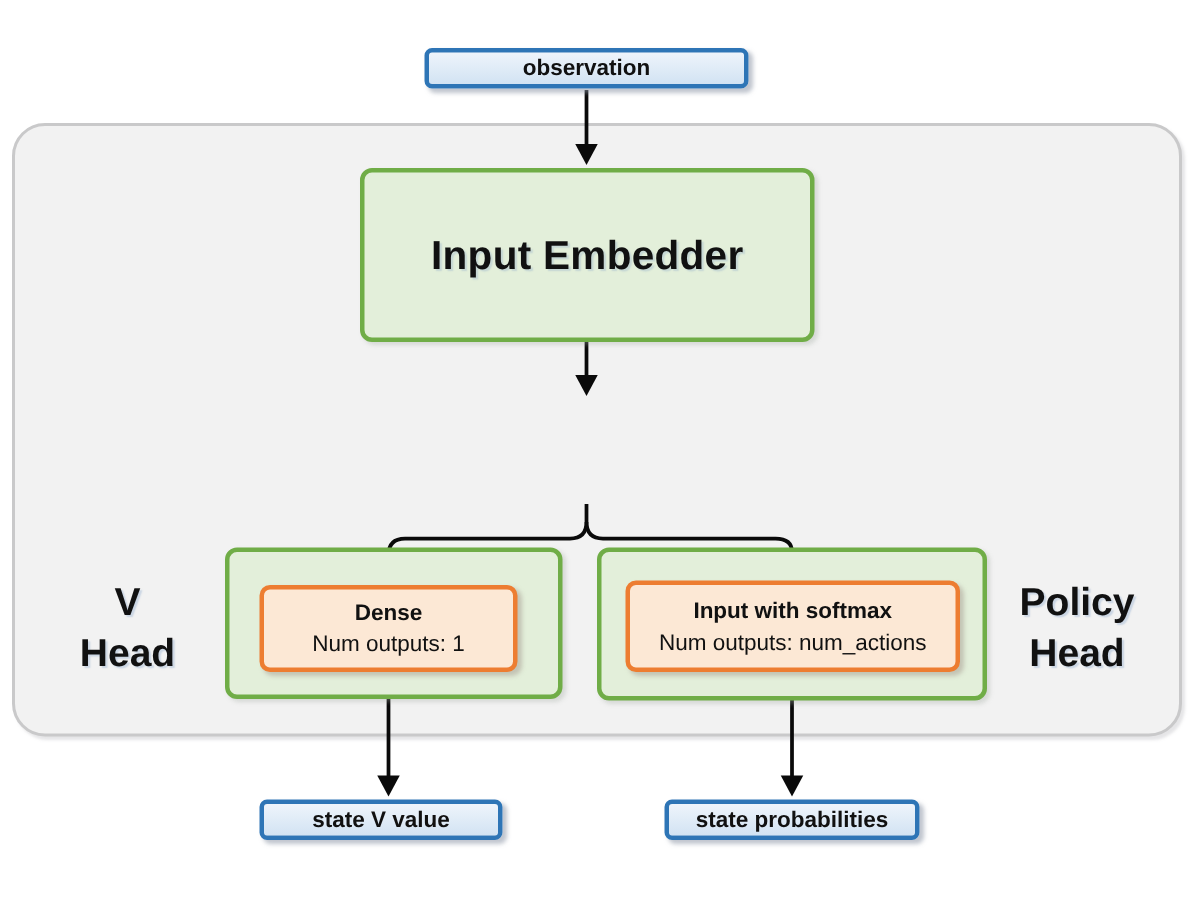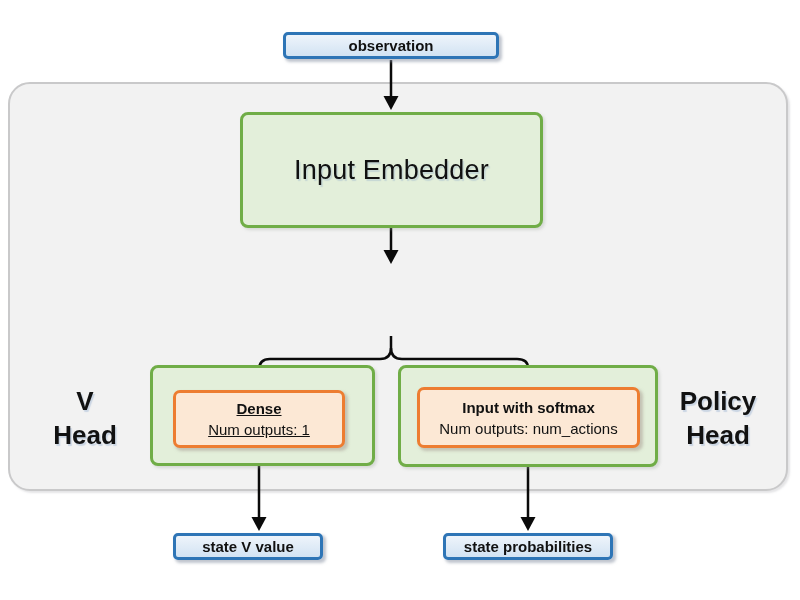--- a/index.html
+++ b/index.html
@@ -39,37 +39,37 @@
   }
   .orange{
     border:3px solid var(--orange-border);
     background:var(--orange-fill);
     border-radius:7px;
     flex-direction:column;line-height:21px;font-size:15px;
     box-shadow:2.5px 2.5px 3px rgba(170,160,150,.55);
   }
   .orange .t{font-weight:bold;}
 
-  .big-label{font-weight:normal;font-size:27px;letter-spacing:.2px;
+  .big-label{font-weight:bold;font-size:27px;letter-spacing:.2px;
              text-shadow:1.5px 1.5px 1px rgba(130,160,200,.30);}
 
   .head-label{
     position:absolute;display:flex;flex-direction:column;align-items:center;justify-content:center;
     font-weight:bold;font-size:26px;line-height:34px;text-align:center;
     text-shadow:1.5px 1.5px 1px rgba(130,160,200,.35);
   }
 
   #observation{left:283px;top:32px;width:216px;height:27px;}
   #input-embedder{left:240px;top:112px;width:303px;height:116px;}
   #middleware{left:240px;top:265px;width:303px;height:71px;}
   #v-head-box{left:150px;top:365px;width:225px;height:101px;}
-  #v-head-dense{left:173px;top:390px;width:172px;height:58px;text-decoration:underline;}
+  #v-head-dense{left:173px;top:390px;width:172px;height:58px;}
   #policy-head-box{left:398px;top:365px;width:260px;height:102px;}
   #policy-head-dense{left:417px;top:387px;width:223px;height:61px;}
-  #state-v-value{left:173px;top:533px;width:150px;height:27px;}
+  #state-v-value{left:173px;top:533px;width:162px;height:27px;}
   #action-probabilities{left:443px;top:533px;width:170px;height:27px;}
   #v-head-label{left:30px;top:383px;width:110px;height:70px;}
   #policy-head-label{left:658px;top:383px;width:120px;height:70px;}
 
   svg.arrows{position:absolute;left:0;top:0;width:800px;height:600px;pointer-events:none;}
   svg.arrows path, svg.arrows line{stroke:var(--arrow);stroke-width:2.5;fill:none;stroke-linejoin:round;}
   svg.arrows polygon{fill:var(--arrow);stroke:none;}
 </style>
 </head>
 <body>

